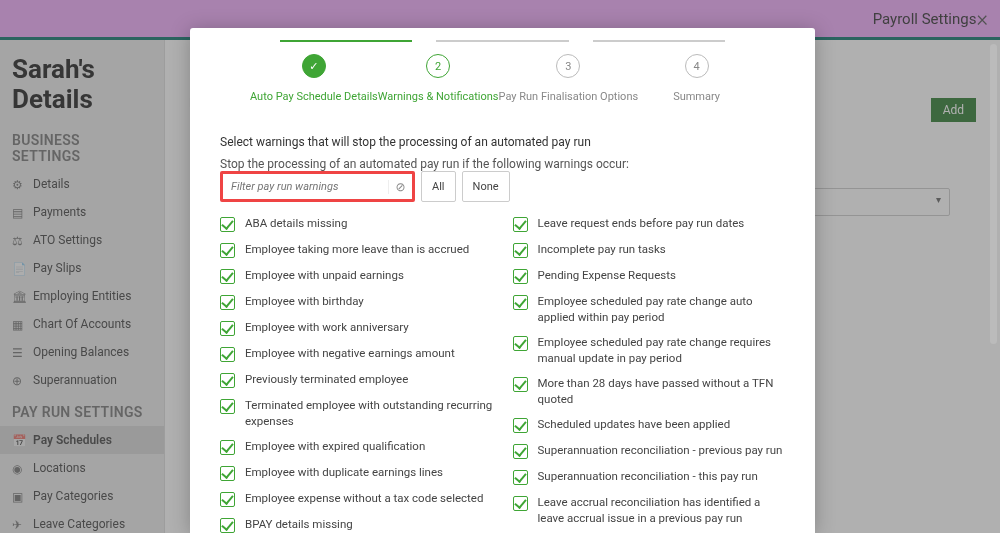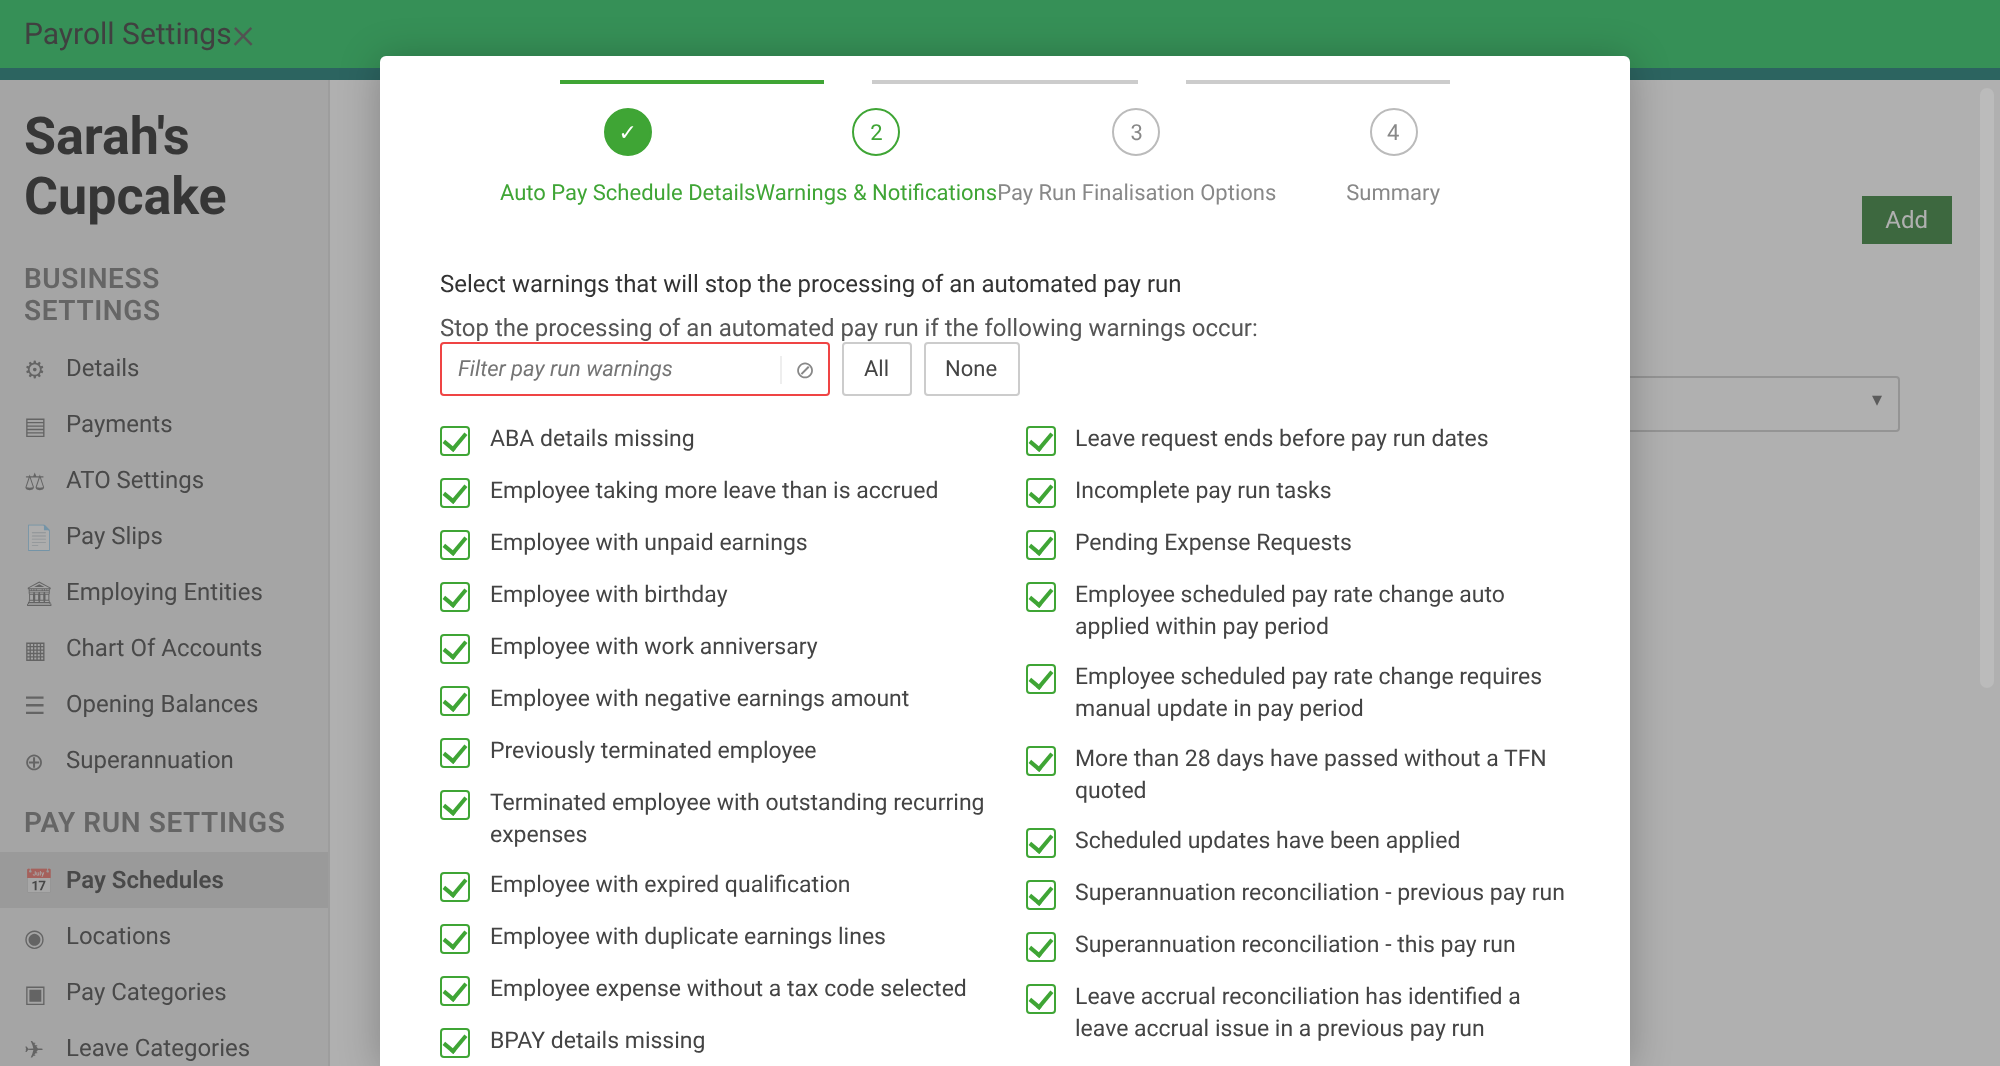--- a/index.html
+++ b/index.html
@@ -1,17 +1,17 @@
 <!DOCTYPE html>
 <html><head>
 <meta charset="utf-8">
 <style>
 *{box-sizing:border-box;margin:0;padding:0;font-family:-apple-system,BlinkMacSystemFont,"Segoe UI",Roboto,sans-serif}
 body{background:#f4f4f4;width:1000px;height:533px;overflow:hidden;position:relative}
-.topbar{height:40px;background:#22c55e;border-bottom:6px solid #0f766e;display:flex;align-items:center;padding:0 12px;justify-content:flex-start}
+.topbar{height:40px;background:#f0abfc;border-bottom:3px solid #0f766e;display:flex;align-items:center;padding:0 12px;justify-content:flex-end}
 .topbar-title{font-size:15px;color:#333}
 .close-x{font-size:22px;color:#555;cursor:pointer;font-weight:300}
 .brand{font-size:26px;font-weight:700;padding:14px 16px 8px;color:#222}
 .sidebar{position:absolute;left:0;top:40px;width:165px;bottom:0;background:#ebebeb;border-right:1px solid #ddd;overflow:hidden}
 .sidebar .brand{padding:14px 12px 8px}
 .sidebar-section{font-size:14px;color:#777;font-weight:600;padding:10px 12px 6px;letter-spacing:.3px}
 .sidebar-item{display:flex;align-items:center;padding:7px 12px;font-size:12px;color:#444;cursor:pointer;gap:8px}
 .sidebar-item.active{background:#d8d8d8;font-weight:600}
 .sidebar-icon{width:13px;height:13px;display:inline-block;opacity:.7}
 .main{position:absolute;left:165px;top:40px;right:0;bottom:0;background:#fff;padding:18px 24px}
@@ -30,41 +30,41 @@
 .step-label{font-size:11px;margin-top:12px;color:#888;text-align:center;white-space:nowrap}
 .step.done .step-label,.step.current .step-label{color:#3fa535}
 .step-line{position:absolute;top:12px;height:1.5px;background:#ccc;z-index:1}
 .step-line.seg1{left:calc(12.5% + 12px);right:calc(62.5% + 12px);background:#3fa535}
 .step-line.seg2{left:calc(37.5% + 12px);right:calc(37.5% + 12px)}
 .step-line.seg3{left:calc(62.5% + 12px);right:calc(12.5% + 12px)}
 .modal-body{padding:8px 30px 0;overflow-y:auto;flex:1}
 .modal-heading{font-size:12px;font-weight:400;color:#333;margin:14px 0 8px}
 .modal-sub{font-size:12px;color:#555;}
 .filter-row{display:flex;gap:6px;margin-bottom:14px}
-.filter-input{flex:0 0 195px;border:1px solid #ef4444;border-radius:2px;display:flex;align-items:center}
+.filter-input{flex:0 0 195px;border:3px solid #ef4444;border-radius:2px;display:flex;align-items:center}
 .filter-input input{border:none;outline:none;padding:6px 8px;font-size:11px;flex:1;font-style:italic;color:#888;background:transparent}
 .filter-clear{width:24px;text-align:center;color:#888;font-size:12px;cursor:pointer;border-left:1px solid #eee}
 .pill-btn{border:1px solid #ccc;background:#fff;padding:5px 10px;font-size:11px;border-radius:2px;cursor:pointer;color:#444}
 .warnings-grid{display:flex;gap:20px}
 .warnings-col{flex:1;display:flex;flex-direction:column;gap:10px}
 .warning-item{display:flex;align-items:flex-start;gap:10px;font-size:11.5px;color:#444;line-height:1.35}
 .cb{width:15px;height:15px;border:1.5px solid #3fa535;border-radius:2px;flex-shrink:0;position:relative;cursor:pointer;margin-top:1px}
 .cb::after{content:"";position:absolute;left:3px;top:0px;width:5px;height:9px;border:solid #3fa535;border-width:0 2px 2px 0;transform:rotate(40deg)}
 .scrollbar{position:absolute;right:3px;top:44px;width:7px;height:300px;background:#bbb;border-radius:4px}
 </style>
 </head>
 <body>
 
 <div class="topbar">
   <span class="topbar-title">Payroll Settings</span>
   <span class="close-x">×</span>
 </div>
 
 <div class="sidebar">
-  <div class="brand">Sarah's Cupcake</div>
+  <div class="brand">Sarah's Details</div>
   <div class="sidebar-section">BUSINESS SETTINGS</div>
   <div id="biz-list">
       <div class="sidebar-item">
         <span class="sidebar-icon">⚙</span>
         <span>Details</span>
       </div>
       <div class="sidebar-item">
         <span class="sidebar-icon">▤</span>
         <span>Payments</span>
       </div>

